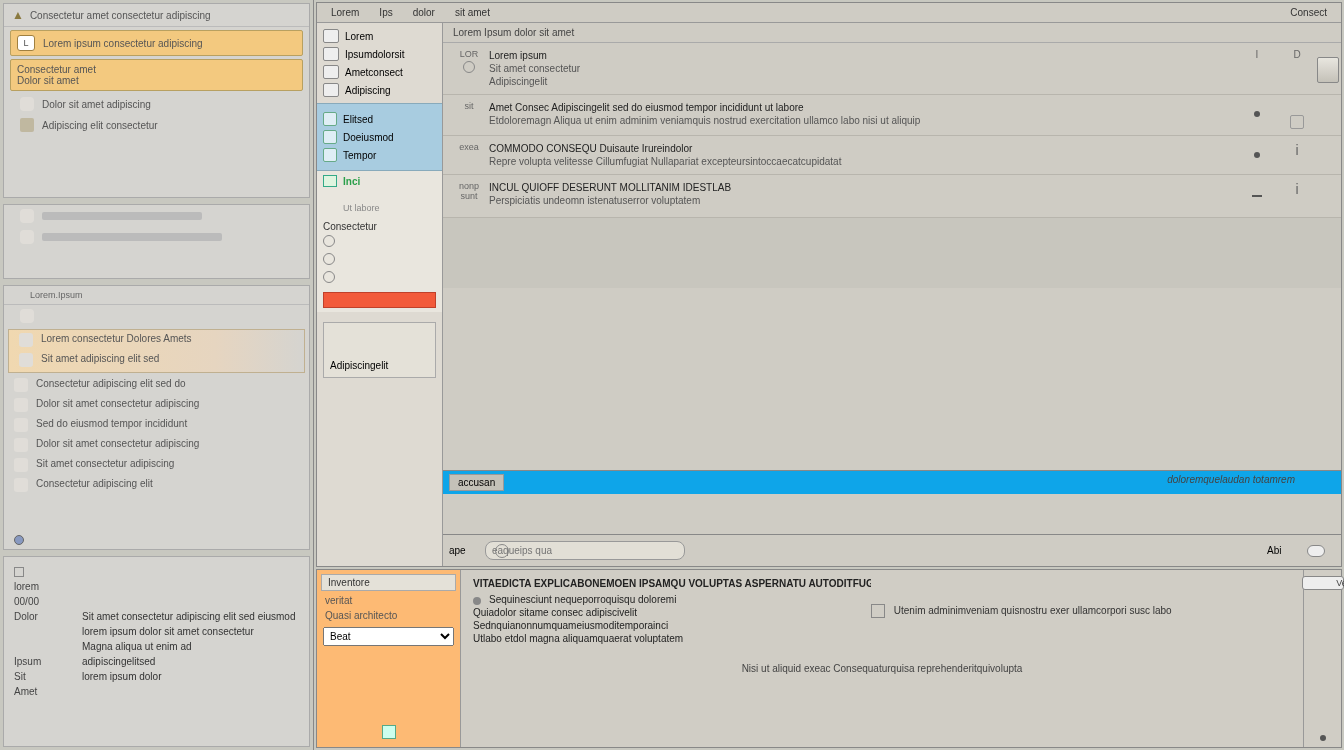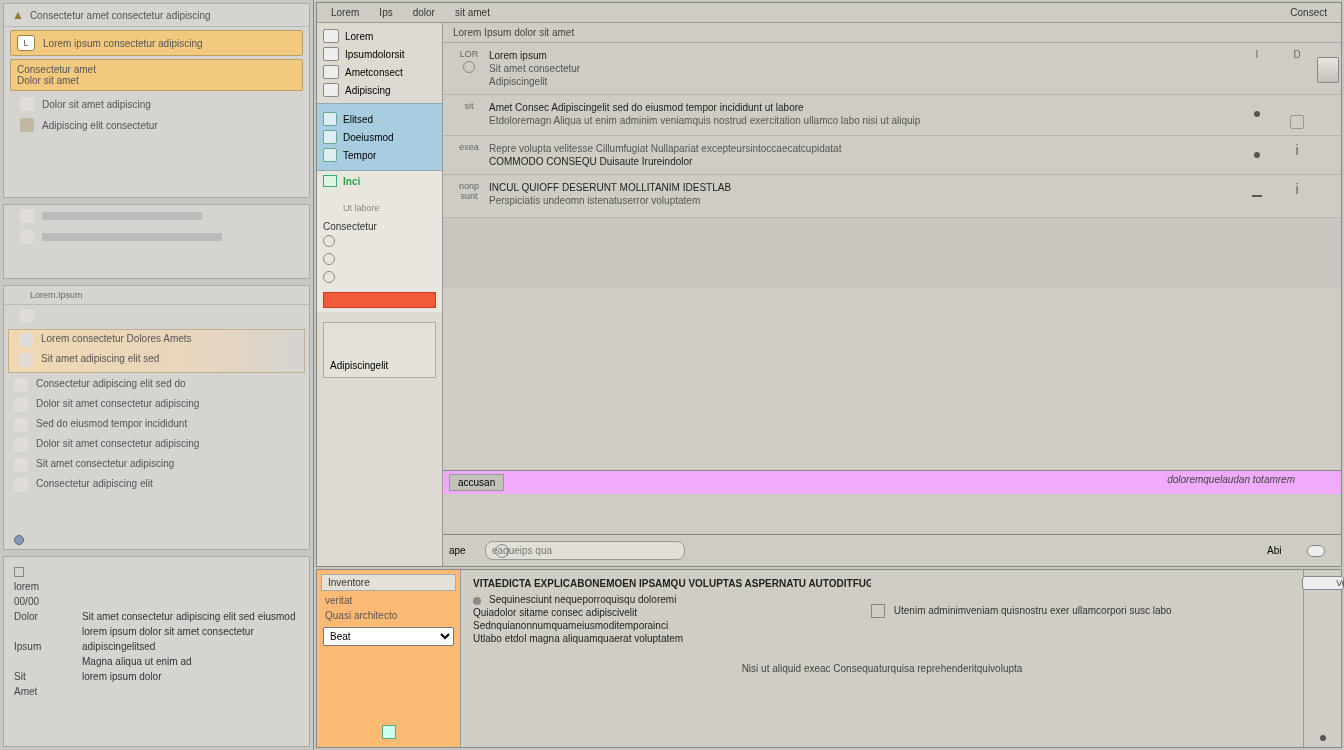--- a/index.html
+++ b/index.html
@@ -64,21 +64,21 @@
 .listrow .col1 { color: #666; font-size: 9px; text-align: center; }
 .listrow .col1 .circ { width: 12px; height: 12px; border: 1px solid #888; border-radius: 50%; margin: 2px auto; }
 .listrow .col2 { padding-right: 8px; }
 .listrow .ln { white-space: nowrap; overflow: hidden; text-overflow: ellipsis; padding: 1px 0; }
 .listrow .ln.prim { font-weight: 500; color: #222; }
 .listrow .ln.sub { color: #555; }
 .listrow .col3, .listrow .col4, .listrow .col5 { text-align: center; color: #666; }
 .listrow .mk { width: 14px; height: 14px; border: 1px solid #999; border-radius: 2px; margin: 14px auto 0; }
 .listrow .button3d { width: 22px; height: 26px; background: linear-gradient(#e8e6df,#c4c1b8); border: 1px solid #888; margin: 8px auto 0; border-radius: 2px; }
 
-.tabsbar { display: flex; border-top: 1px solid #888; background: #f0abfc; font-size: 10px; padding: 3px 6px; }
+.tabsbar { display: flex; border-top: 1px solid #888; background: #0ea5e9; font-size: 10px; padding: 3px 6px; }
 .tabsbar .tab { padding: 2px 8px; background: #c4c1b8; border: 1px solid #999; margin-right: 4px; }
 .tabsbar .spacer { flex: 1; }
 .tabsbar .right { color: #444; font-style: italic; }
 
 .searchbar { display: grid; grid-template-columns: 40px 1fr 40px 28px; padding: 6px; border-top: 1px solid #888; background: #cfccc4; align-items: center; font-size: 10px; }
 .searchbar input { width: 200px; padding: 3px 6px; font-size: 10px; border: 1px solid #999; border-radius: 8px; background: #e2dfd6; color: #888; }
 .searchbar .mag { width: 14px; height: 14px; border: 1px solid #888; border-radius: 50%; }
 .searchbar .tog { width: 18px; height: 12px; border: 1px solid #888; border-radius: 6px; background: #eee; }
 
 
@@ -198,26 +198,26 @@
         </div>
       <div class="lrow">
           <span class="llab">Dolor</span>
           <span class="lval">Sit amet  consectetur adipiscing elit sed  eiusmod</span>
         </div>
       <div class="lrow">
           <span class="llab"></span>
           <span class="lval">lorem ipsum dolor sit amet  consectetur</span>
         </div>
       <div class="lrow">
+          <span class="llab"></span>
+          <span class="lval">Magna aliqua ut enim ad</span>
+        </div>
+      <div class="lrow">
           <span class="llab">Ipsum</span>
           <span class="lval">adipiscingelitsed</span>
-        </div>
-      <div class="lrow">
-          <span class="llab"></span>
-          <span class="lval">Magna aliqua ut enim ad</span>
         </div>
       <div class="lrow">
           <span class="llab">Sit</span>
           <span class="lval">lorem ipsum dolor</span>
         </div>
       <div class="lrow">
           <span class="llab">Amet</span>
           <span class="lval"></span>
         </div>
     </div>
@@ -316,22 +316,22 @@
                   <div style="width:6px;height:6px;border-radius:50%;background:#555;margin:10px auto;"></div>
                 </div>
               <div class="col4">
                   <div class="mk"></div>
                 </div>
               <div class="col5"></div>
             </div>
             <div class="listrow">
               <div class="col1"><span>exea</span></div>
               <div class="col2">
+                <div class="ln prim">COMMODO CONSEQU   Duisaute  Irureindolor</div>
                 <div class="ln sub">Repre  volupta   velitesse  Cillumfugiat   Nullapariat    excepteursintoccaecatcupidatat</div>
-                <div class="ln prim">COMMODO CONSEQU   Duisaute  Irureindolor</div>
               </div>
               <div class="col3">
                   <div style="width:6px;height:6px;border-radius:50%;background:#555;margin:10px auto;"></div>
                 </div>
               <div class="col4">
                   <div style="font-size:14px;">i</div>
                 </div>
               <div class="col5"></div>
             </div>
             <div class="listrow">

